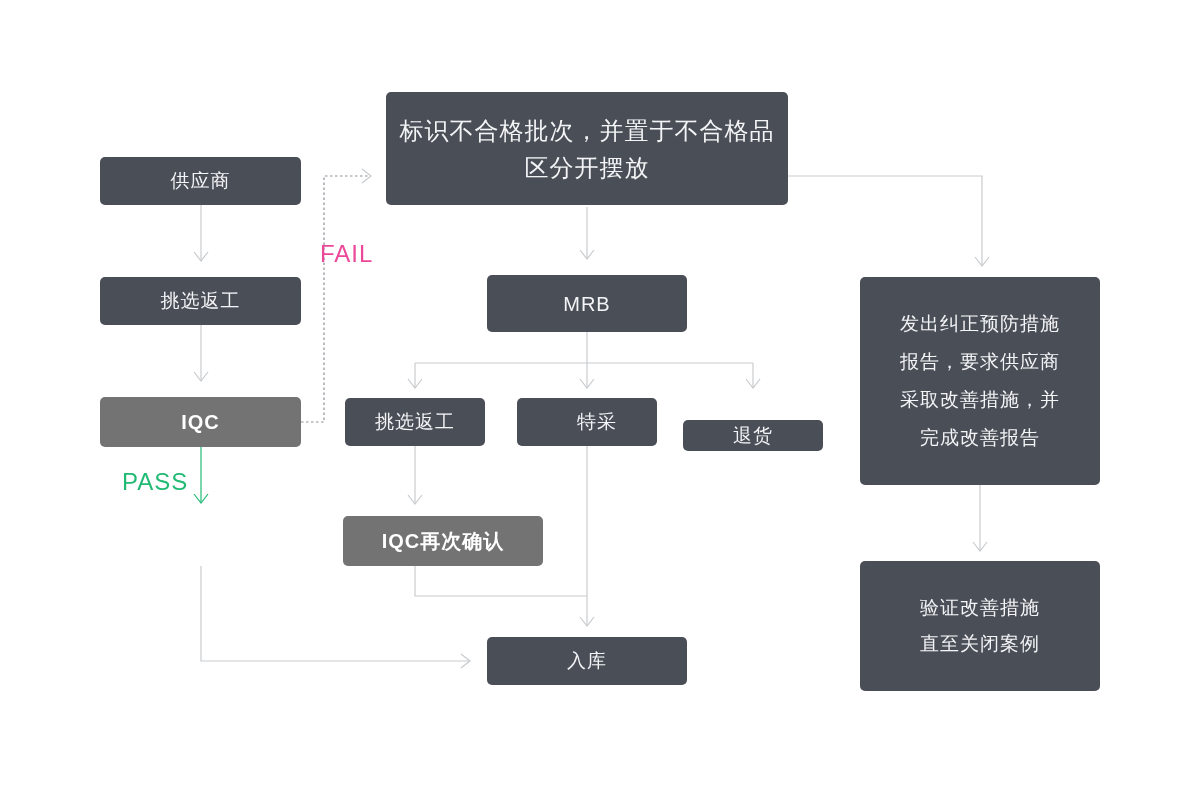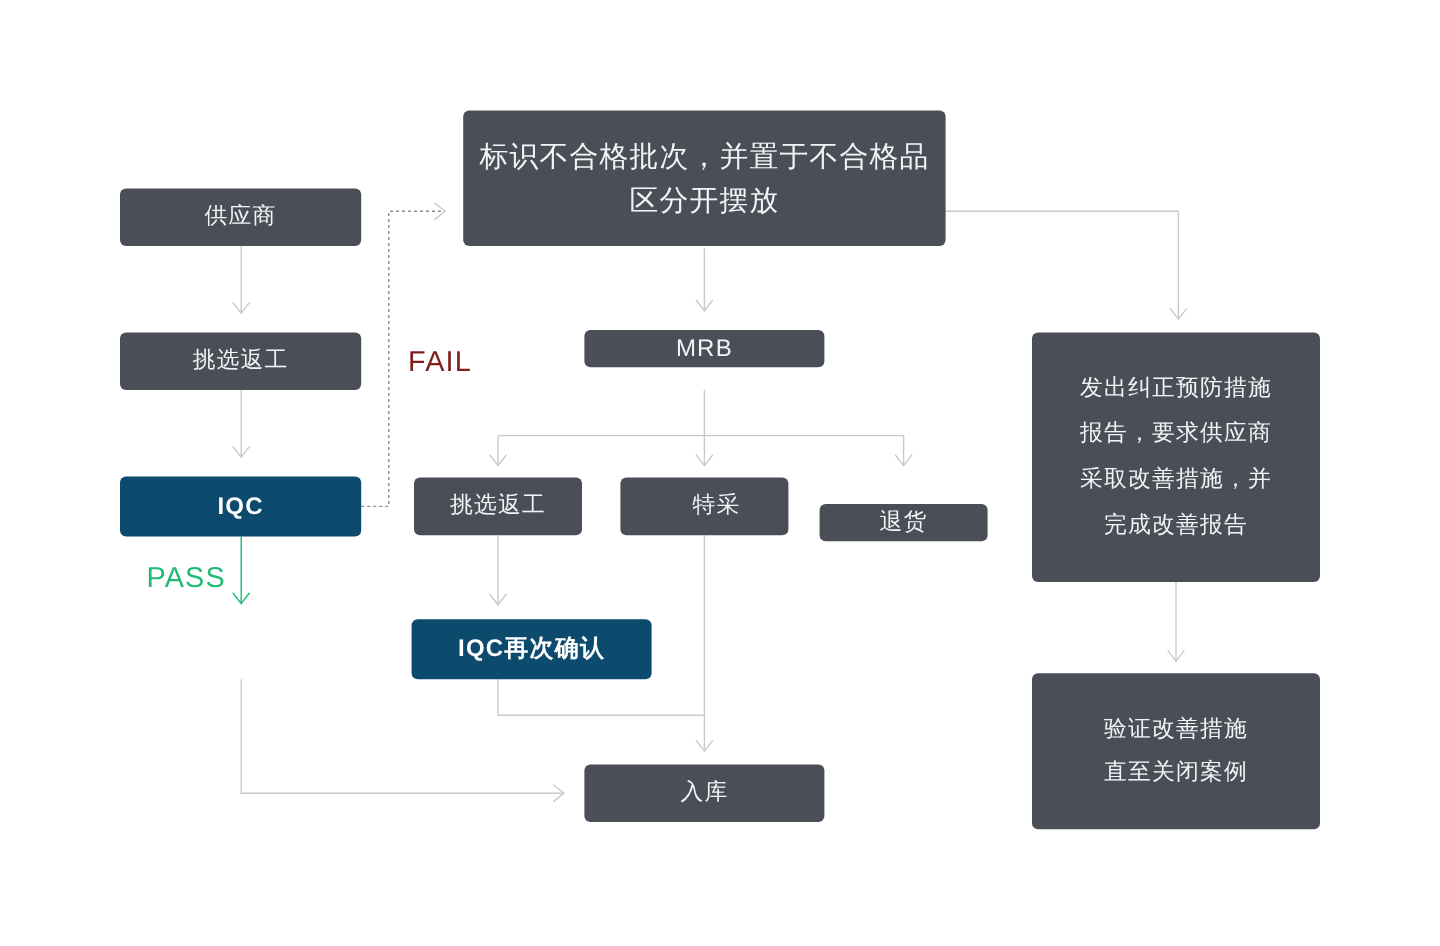--- a/index.html
+++ b/index.html
@@ -16,39 +16,39 @@
   .edge.green{stroke:#21ba74;}
   .node{
     position:absolute;z-index:1;box-sizing:border-box;
     display:flex;align-items:center;justify-content:center;
     border-radius:5px;
     background:#4a4e57;color:#f3f4f6;
     font-size:19px;text-align:center;
     white-space:pre-line;line-height:30px;
     letter-spacing:1px;
   }
-  .node.green{background:#0c4a6e;color:#ffffff;font-weight:700;}
+  .node.green{background:#737373;color:#ffffff;font-weight:700;}
   
   .n-supplier        {left:100px;top:157px;width:201px;height:48px;}
   .n-warehouse-receipt{left:100px;top:277px;width:201px;height:48px;}
   .n-iqc             {left:100px;top:397px;width:201px;height:50px;font-size:20px;}
   .n-mark-identify   {left:100px;top:516px;width:201px;height:50px;}
   .n-nonconforming   {left:386px;top:92px;width:402px;height:113px;line-height:37px;font-size:24px;}
-  .n-mrb             {left:487px;top:275px;width:200px;height:31px;font-size:20px;}
+  .n-mrb             {left:487px;top:275px;width:200px;height:57px;font-size:20px;}
   .n-sort-rework     {left:345px;top:398px;width:140px;height:48px;}
   .n-special-accept  {left:517px;top:398px;width:140px;height:48px;padding-left:20px;}
   .n-return-goods    {left:683px;top:420px;width:140px;height:31px;}
   .n-iqc-recheck     {left:343px;top:516px;width:200px;height:50px;font-size:20px;}
   .n-warehouse-in    {left:487px;top:637px;width:200px;height:48px;}
   .n-capa-report     {left:860px;top:277px;width:240px;height:208px;line-height:38px;}
   .n-verify-close    {left:860px;top:561px;width:240px;height:130px;line-height:36px;}
   
   .edge-label{position:absolute;z-index:1;font-size:24px;letter-spacing:1px;}
   .lbl-pass{left:122px;top:468px;color:#21ba74;}
-  .lbl-fail{left:340px;top:240px;color:#7f1d1d;margin-top:48px;}
+  .lbl-fail{left:320px;top:240px;color:#ec4899;}
 </style>
 </head>
 <body>
 
 <div class="canvas">
 
   <svg class="edges" width="1200" height="788">
     <defs>
       <marker id="ag" markerUnits="userSpaceOnUse" markerWidth="16" markerHeight="18" refX="10" refY="9" orient="auto">
         <path d="M1,2 L10,9 L1,16" fill="none" stroke="#c8cbce" stroke-width="1.2"></path>

